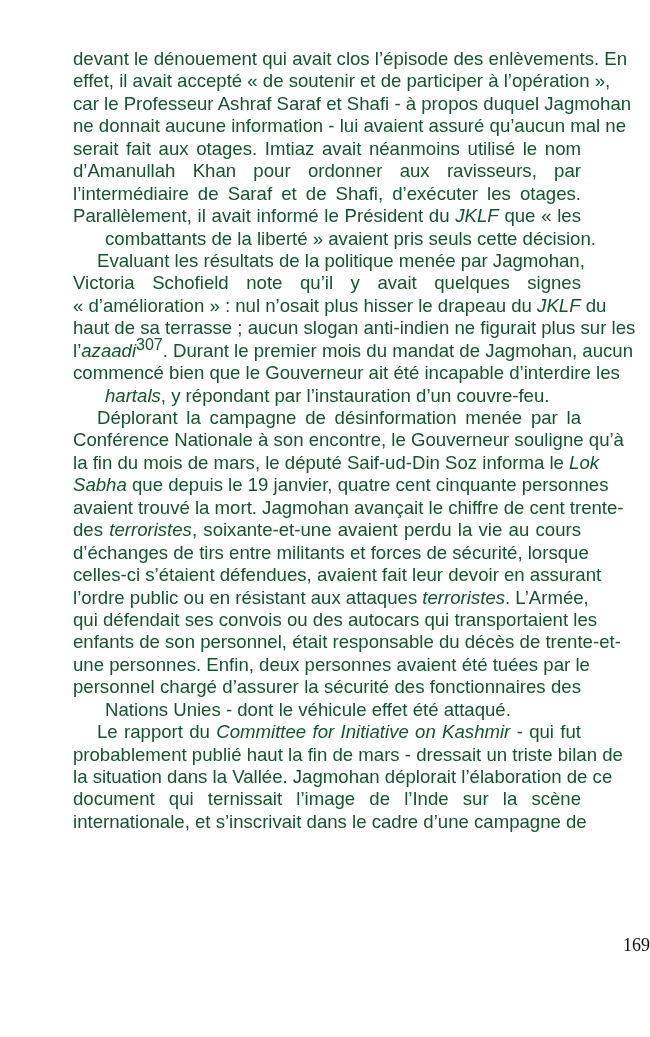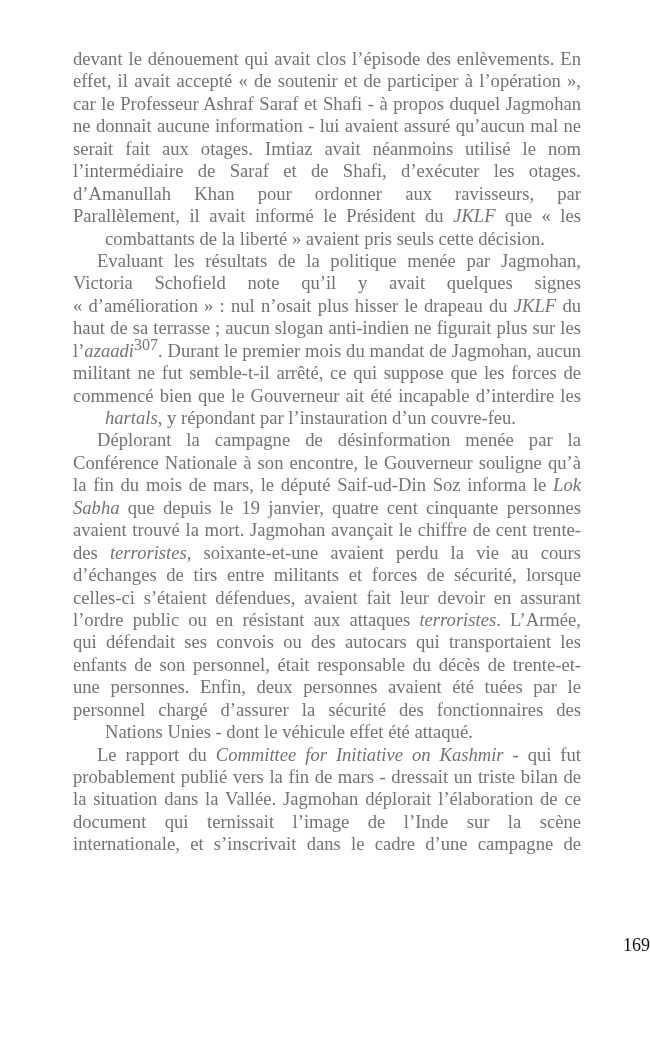--- a/index.html
+++ b/index.html
@@ -1,20 +1,20 @@
 <!DOCTYPE html>
 <html><head>
 <meta charset="utf-8">
 <style>
   html, body { margin:0; padding:0; background:#ffffff; }
   body { width:650px; height:1037px; position:relative; overflow:hidden; }
   .page {
     position:absolute; left:73px; top:48px; width:508px;
-    font-family:Liberation Serif, serif; font-size:18.6px; line-height:22.45px;
-    color:#737373;
+    font-family:Liberation Sans, sans-serif; font-size:18.6px; line-height:22.45px;
+    color:#14532d;
   }
   .line { display:block; white-space:nowrap; text-align:justify; text-align-last:justify; height:22.45px; }
   .line.last { text-align-last:left;margin-left:32px; }
   .indent { padding-left:24px; }
   .pagenum {
     position:absolute; left:0; width:650px; top:935px; text-align:right;
     font-family:"Liberation Serif", serif; font-size:18px; color:#111;
   }
   .it { font-style:italic; }
   sup { font-size:16px; line-height:0; vertical-align:7px; }
@@ -22,32 +22,31 @@
 </head>
 <body>
 
 <div class="page" id="page">
     <div>
       <span class="line"><span>devant le dénouement qui avait clos l’épisode des enlèvements. En</span></span>
       <span class="line"><span>effet, il avait accepté « de soutenir et de participer à l’opération »,</span></span>
       <span class="line"><span>car le Professeur Ashraf Saraf et Shafi - à propos duquel Jagmohan</span></span>
       <span class="line"><span>ne donnait aucune information - lui avaient assuré qu’aucun mal ne</span></span>
       <span class="line"><span>serait fait aux otages. Imtiaz avait néanmoins utilisé le nom</span></span>
+      <span class="line"><span>d’Amanullah Khan pour ordonner aux ravisseurs, par</span></span>
       <span class="line"><span>l’intermédiaire de Saraf et de Shafi, d’exécuter les otages.</span></span>
-      <span class="line"><span>d’Amanullah Khan pour ordonner aux ravisseurs, par</span></span>
       <span class="line"><span>Parallèlement, il avait informé le Président du </span><span class="it">JKLF</span><span> que « les</span></span>
       <span class="line last"><span>combattants de la liberté » avaient pris seuls cette décision.</span></span>
     </div>
     <div>
       <span class="line indent"><span>Evaluant les résultats de la politique menée par Jagmohan,</span></span>
       <span class="line"><span>Victoria Schofield note qu’il y avait quelques signes</span></span>
       <span class="line"><span>« d’amélioration » : nul n’osait plus hisser le drapeau du </span><span class="it">JKLF</span><span> du</span></span>
       <span class="line"><span>haut de sa terrasse ; aucun slogan anti-indien ne figurait plus sur les</span></span>
       <span class="line"><span>l’</span><span class="it">azaadi</span><sup>307</sup><span>. Durant le premier mois du mandat de Jagmohan, aucun</span></span>
-      <span class="line"><span>militant ne fut semble-t-il arrêté, ce qui suppose que les forces de</span></span>
       <span class="line"><span>commencé bien que le Gouverneur ait été incapable d’interdire les</span></span>
       <span class="line last"><span class="it">hartals</span><span>, y répondant par l’instauration d’un couvre-feu.</span></span>
     </div>
     <div>
       <span class="line indent"><span>Déplorant la campagne de désinformation menée par la</span></span>
       <span class="line"><span>Conférence Nationale à son encontre, le Gouverneur souligne qu’à</span></span>
       <span class="line"><span>la fin du mois de mars, le député Saif-ud-Din Soz informa le </span><span class="it">Lok</span></span>
       <span class="line"><span class="it">Sabha</span><span> que depuis le 19 janvier, quatre cent cinquante personnes</span></span>
       <span class="line"><span>avaient trouvé la mort. Jagmohan avançait le chiffre de cent trente-</span></span>
       <span class="line"><span>des </span><span class="it">terroristes</span><span>, soixante-et-une avaient perdu la vie au cours</span></span>
@@ -55,19 +54,19 @@
       <span class="line"><span>celles-ci s’étaient défendues, avaient fait leur devoir en assurant</span></span>
       <span class="line"><span>l’ordre public ou en résistant aux attaques </span><span class="it">terroristes</span><span>. L’Armée,</span></span>
       <span class="line"><span>qui défendait ses convois ou des autocars qui transportaient les</span></span>
       <span class="line"><span>enfants de son personnel, était responsable du décès de trente-et-</span></span>
       <span class="line"><span>une personnes. Enfin, deux personnes avaient été tuées par le</span></span>
       <span class="line"><span>personnel chargé d’assurer la sécurité des fonctionnaires des</span></span>
       <span class="line last"><span>Nations Unies - dont le véhicule effet été attaqué.</span></span>
     </div>
     <div>
       <span class="line indent"><span>Le rapport du </span><span class="it">Committee for Initiative on Kashmir</span><span> - qui fut</span></span>
-      <span class="line"><span>probablement publié vers la fin de mars - dressait un triste bilan de</span></span>
+      <span class="line"><span>probablement publié haut la fin de mars - dressait un triste bilan de</span></span>
       <span class="line"><span>la situation dans la Vallée. Jagmohan déplorait l’élaboration de ce</span></span>
       <span class="line"><span>document qui ternissait l’image de l’Inde sur la scène</span></span>
       <span class="line"><span>internationale, et s’inscrivait dans le cadre d’une campagne de</span></span>
     </div>
   </div>
 <div class="pagenum">169</div>
 
 </body></html>

